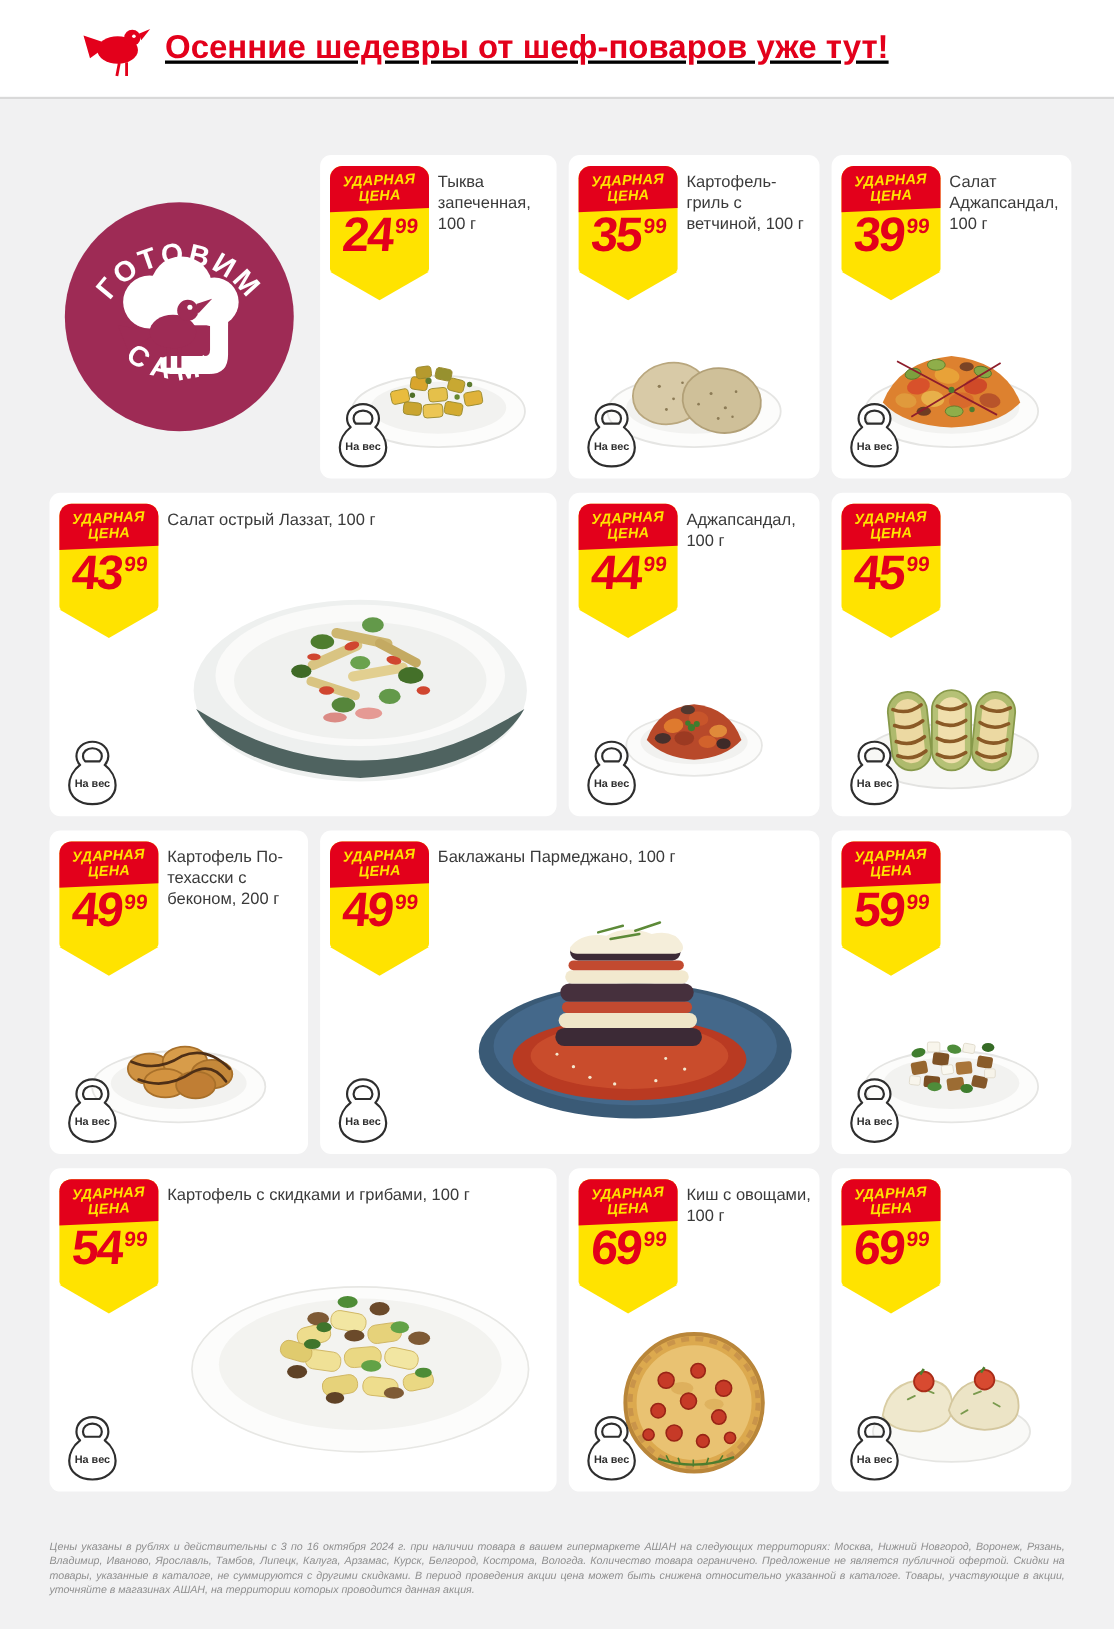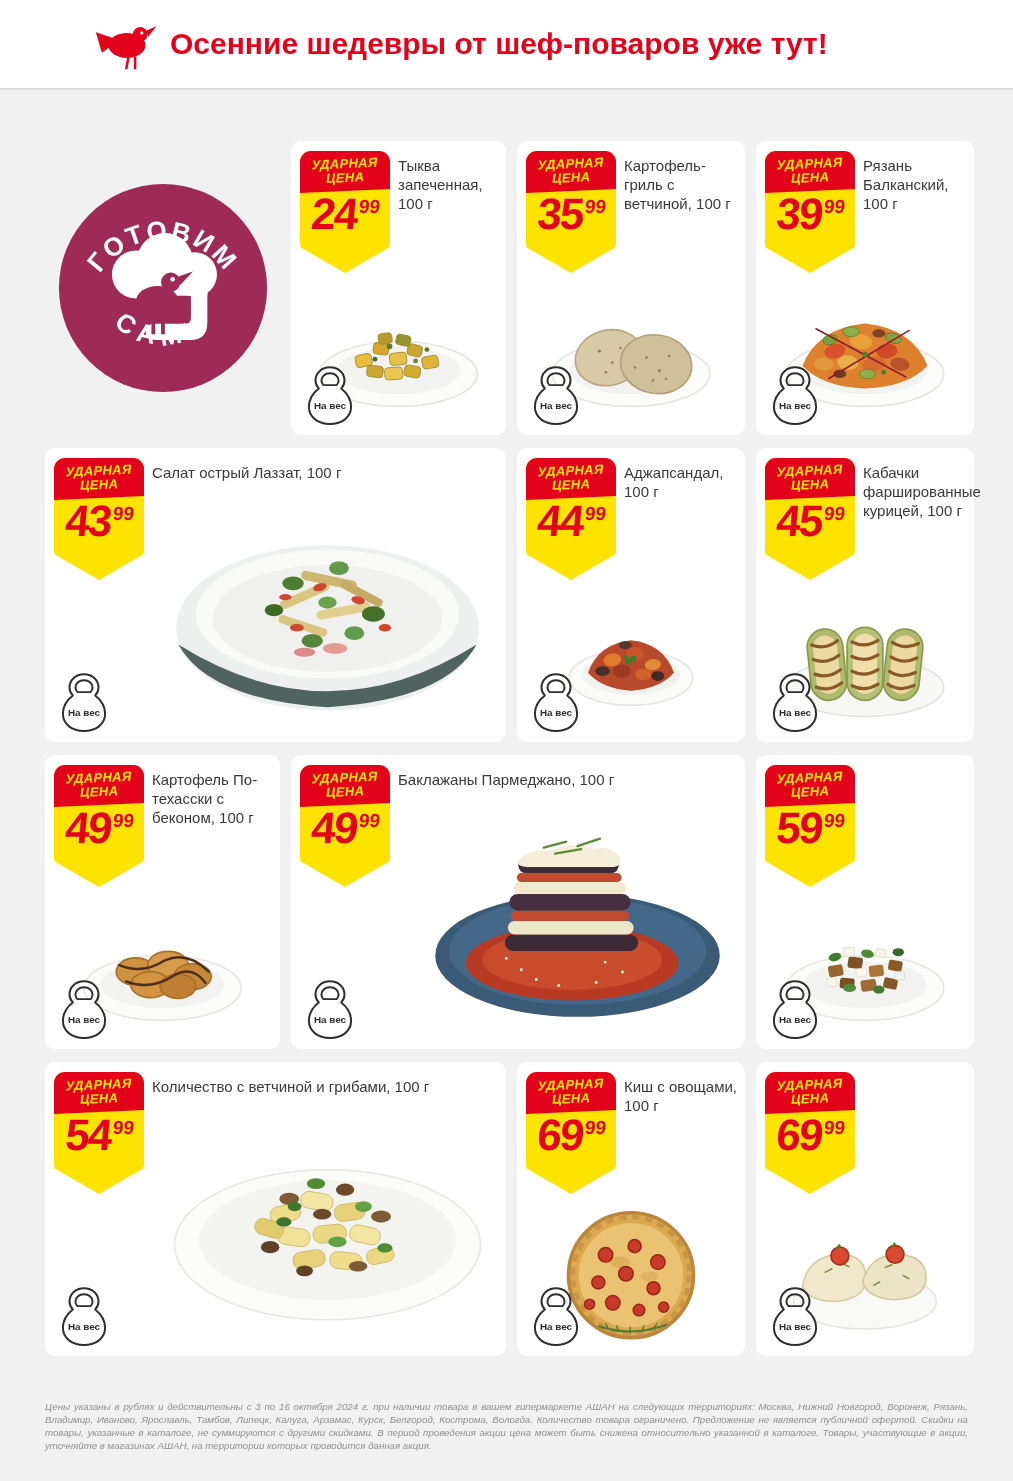--- a/index.html
+++ b/index.html
@@ -5,21 +5,21 @@
   html,body{margin:0;padding:0;}
   body{
     width:1013px;height:1481px;overflow:hidden;
     background:#f1f1f2;
     font-family:"Liberation Sans", sans-serif;
     -webkit-font-smoothing:antialiased;
   }
   
   .header{
     height:90px;background:#ffffff;border-bottom:2px solid #d9d9d9;
-    display:flex;align-items:center;padding-left:90px;box-sizing:border-box;gap:12px;
+    display:flex;align-items:center;padding-left:70px;box-sizing:border-box;gap:12px;text-decoration:underline;
   }
   .brand-bird{width:68px;height:60px;flex:0 0 auto;}
   .page-title{
     font-size:30px;font-weight:800;color:#e3001b;margin:0;letter-spacing:0;
   }
   
   .grid{
     width:929px;margin:51px 0 0 45px;
     display:grid;
     grid-template-columns:235px 215px 228px 218px;
@@ -207,21 +207,21 @@
         <div class="pb-band">
           <span class="pb-l1">УДАРНАЯ</span>
           <span class="pb-l2">ЦЕНА</span>
         </div>
         <div class="pb-price">
           <span class="rub">39</span><span class="kop">99</span>
         </div>
       </div>
       <div class="pb-point"></div>
     </div>
-    <h3 class="pname">Рязань Балканский, 100 г</h3>
+    <h3 class="pname">Салат Аджапсандал, 100 г</h3>
     <div class="photo">
         <svg viewBox="0 0 230 170" preserveAspectRatio="xMidYMid meet">
           <ellipse cx="115" cy="112" rx="97" ry="40" fill="#fcfcfb" stroke="#e5e5e3" stroke-width="2"></ellipse>
           <ellipse cx="115" cy="108" rx="76" ry="29" fill="#f2f2f0"></ellipse>
           <path d="M38 102 Q56 56 115 50 Q174 56 192 102 Q168 128 115 130 Q62 128 38 102 Z" fill="#dd812f"></path>
           <ellipse cx="78" cy="84" rx="13" ry="9" fill="#d8512b" transform="rotate(-14 78 84)"></ellipse>
           <ellipse cx="110" cy="72" rx="14" ry="9" fill="#e8a238" transform="rotate(10 110 72)"></ellipse>
           <ellipse cx="142" cy="84" rx="13" ry="9" fill="#cf4a28" transform="rotate(-8 142 84)"></ellipse>
           <ellipse cx="94" cy="98" rx="13" ry="9" fill="#e8b04a" transform="rotate(6 94 98)"></ellipse>
           <ellipse cx="126" cy="100" rx="14" ry="9" fill="#d86a2c" transform="rotate(-6 126 100)"></ellipse>
@@ -342,21 +342,20 @@
         <div class="pb-band">
           <span class="pb-l1">УДАРНАЯ</span>
           <span class="pb-l2">ЦЕНА</span>
         </div>
         <div class="pb-price">
           <span class="rub">45</span><span class="kop">99</span>
         </div>
       </div>
       <div class="pb-point"></div>
     </div>
-    <h3 class="pname">Кабачки фаршированные курицей, 100 г</h3>
     <div class="photo">
         <svg viewBox="0 0 230 170" preserveAspectRatio="xMidYMid meet">
           <ellipse cx="115" cy="120" rx="97" ry="36" fill="#f7f7f5" stroke="#e3e3e1" stroke-width="2"></ellipse>
           <g transform="rotate(-6 68 92)">
             <rect x="46" y="48" width="44" height="88" rx="22" fill="#aeba6d" stroke="#87994a" stroke-width="2"></rect>
             <rect x="53" y="56" width="30" height="72" rx="15" fill="#ecd9a2"></rect>
             <path d="M52 66 Q68 74 84 64 M52 84 Q68 92 84 82 M52 102 Q68 110 84 100 M52 118 Q68 126 84 116" stroke="#8a5a26" stroke-width="4" fill="none" stroke-linecap="round"></path>
           </g>
           <g>
             <rect x="93" y="46" width="44" height="90" rx="22" fill="#b5c176" stroke="#87994a" stroke-width="2"></rect>
@@ -383,21 +382,21 @@
         <div class="pb-band">
           <span class="pb-l1">УДАРНАЯ</span>
           <span class="pb-l2">ЦЕНА</span>
         </div>
         <div class="pb-price">
           <span class="rub">49</span><span class="kop">99</span>
         </div>
       </div>
       <div class="pb-point"></div>
     </div>
-    <h3 class="pname">Картофель По-техасски с беконом, 100 г</h3>
+    <h3 class="pname">Картофель По-техасски с беконом, 200 г</h3>
     <div class="photo">
         <svg viewBox="0 0 230 170" preserveAspectRatio="xMidYMid meet">
           <ellipse cx="115" cy="112" rx="97" ry="40" fill="#fcfcfb" stroke="#e5e5e3" stroke-width="2"></ellipse>
           <ellipse cx="115" cy="108" rx="76" ry="29" fill="#f2f2f0"></ellipse>
           <g stroke="#a8702a" stroke-width="2">
             <ellipse cx="82" cy="92" rx="24" ry="17" fill="#cf9242"></ellipse>
             <ellipse cx="122" cy="84" rx="25" ry="17" fill="#d79c4a"></ellipse>
             <ellipse cx="152" cy="98" rx="23" ry="16" fill="#c5883a"></ellipse>
             <ellipse cx="100" cy="108" rx="24" ry="16" fill="#d39340"></ellipse>
             <ellipse cx="134" cy="110" rx="22" ry="15" fill="#c07e34"></ellipse>
@@ -510,21 +509,21 @@
         <div class="pb-band">
           <span class="pb-l1">УДАРНАЯ</span>
           <span class="pb-l2">ЦЕНА</span>
         </div>
         <div class="pb-price">
           <span class="rub">54</span><span class="kop">99</span>
         </div>
       </div>
       <div class="pb-point"></div>
     </div>
-    <h3 class="pname">Количество с ветчиной и грибами, 100 г</h3>
+    <h3 class="pname">Картофель с скидками и грибами, 100 г</h3>
     <div class="photo">
         <svg viewBox="0 0 430 300" preserveAspectRatio="xMidYMid meet">
           <ellipse cx="215" cy="172" rx="200" ry="98" fill="#fcfcfb" stroke="#e7e7e4" stroke-width="2"></ellipse>
           <ellipse cx="215" cy="166" rx="168" ry="78" fill="#f3f3f0"></ellipse>
           <g stroke="#cdb25c" stroke-width="1">
             <rect x="140" y="120" width="40" height="22" rx="10" fill="#eedd8d" transform="rotate(-14 160 131)"></rect>
             <rect x="180" y="104" width="42" height="22" rx="10" fill="#f2e6a2" transform="rotate(10 201 115)"></rect>
             <rect x="224" y="118" width="40" height="22" rx="10" fill="#e6d27a" transform="rotate(-8 244 129)"></rect>
             <rect x="150" y="150" width="42" height="23" rx="10" fill="#f0e196" transform="rotate(8 171 161)"></rect>
             <rect x="196" y="146" width="44" height="23" rx="11" fill="#ead883" transform="rotate(-5 218 157)"></rect>

